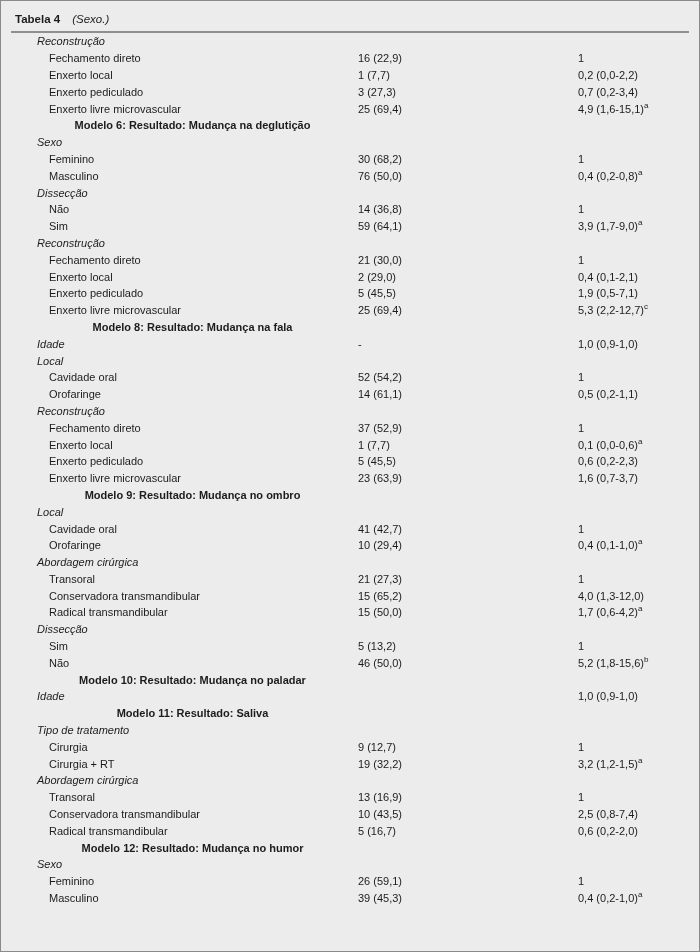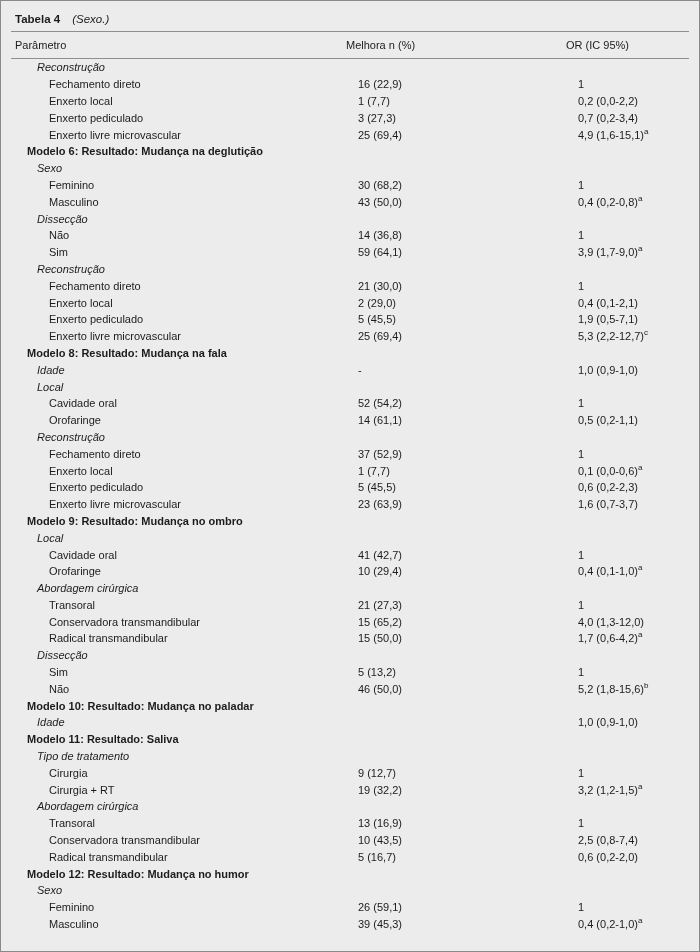--- a/index.html
+++ b/index.html
@@ -36,43 +36,38 @@
   .row {
     display: grid;
     grid-template-columns: 335px 220px 1fr;
     font-size: 11px;
     height: 16.8px;
     align-items: center;
     white-space: nowrap;
     margin-left: 12px;
   }
   .row .c1 { padding-left: 4px; overflow: hidden; }
-  .row.model .c1 { font-weight: bold; }
+  .row.model .c1 { font-weight: bold; text-align: center; }
   .row.group .c1 { font-style: italic; padding-left: 14px; }
   .row.item .c1 { padding-left: 26px; }
   .c3 sup {
     font-size: 8px;
     vertical-align: super;
     line-height: 0;
   }
 </style>
 </head>
 <body>
 
 <div class="page">
   <div class="title-row">
     <span class="t-bold">Tabela 4</span>
     <span class="t-italic">(Sexo.)</span>
   </div>
   <div class="rule"></div>
-  <div class="header-row">
-    <div class="c1">Parâmetro</div>
-    <div class="c2">Melhora n (%)</div>
-    <div class="c3">OR (IC 95%)</div>
-  </div>
   <div class="rule"></div>
   <div class="rows" id="rows">
       <div class="row group">
         <div class="c1">Reconstrução</div>
         <div class="c2"></div>
         <div class="c3"></div>
       </div>
       <div class="row item">
         <div class="c1">Fechamento direto</div>
         <div class="c2">16 (22,9)</div>
@@ -103,21 +98,21 @@
         <div class="c2"></div>
         <div class="c3"></div>
       </div>
       <div class="row item">
         <div class="c1">Feminino</div>
         <div class="c2">30 (68,2)</div>
         <div class="c3">1</div>
       </div>
       <div class="row item">
         <div class="c1">Masculino</div>
-        <div class="c2">43 (50,0)</div>
+        <div class="c2">76 (50,0)</div>
         <div class="c3">0,4 (0,2-0,8)<sup>a</sup></div>
       </div>
       <div class="row group">
         <div class="c1">Dissecção</div>
         <div class="c2"></div>
         <div class="c3"></div>
       </div>
       <div class="row item">
         <div class="c1">Não</div>
         <div class="c2">14 (36,8)</div>

